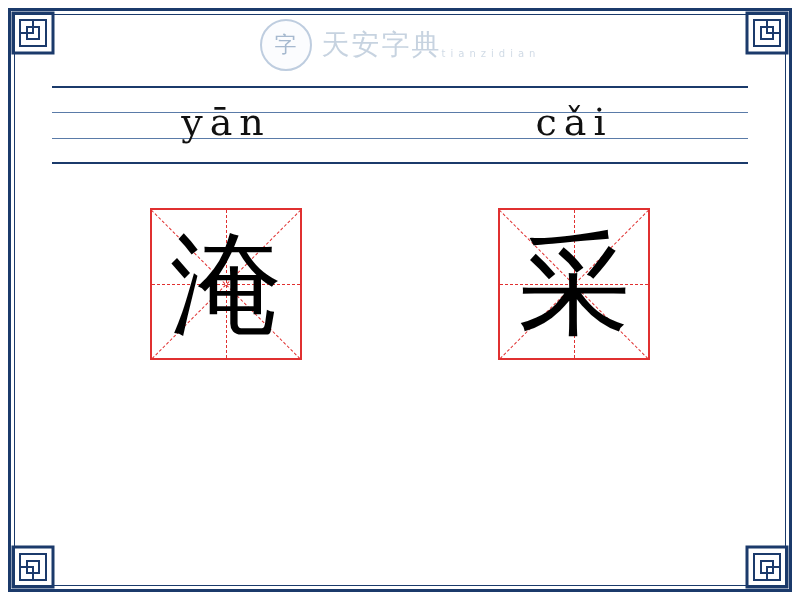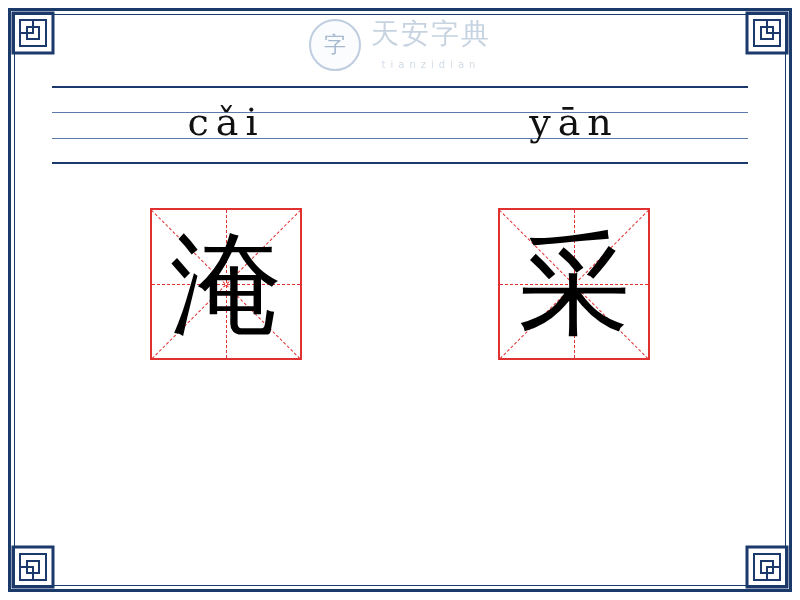--- a/index.html
+++ b/index.html
@@ -75,22 +75,22 @@
     display: flex;
     align-items: center;
     justify-content: center;
     font-family: "DejaVu Sans", sans-serif;
     font-size: 22px;
     line-height: 1;
     background: #fbfcfe;
   }
   .logo-text {
     display: flex;
-    flex-direction: column;
-    align-items: center;
+    flex-direction: row;
+    align-items: flex-end;
     justify-content: center;
   }
   .logo-title {
     font-family: "DejaVu Sans", sans-serif;
     font-size: 28px;
     color: #c3d0de;
     letter-spacing: 2px;
     line-height: 1.1;
   }
   .logo-sub {
@@ -276,24 +276,24 @@
   </div>
 
   <div class="staff">
     <div class="staff-line l1 solid-strong"></div>
     <div class="staff-line l2 thin"></div>
     <div class="staff-line l3 thin"></div>
     <div class="staff-line l4 solid-strong"></div>
 
     <div class="pinyin-row">
       <div class="pinyin-cell">
-        <span class="pinyin">cǎi</span>
+        <span class="pinyin">yān</span>
       </div>
       <div class="pinyin-cell">
-        <span class="pinyin">yān</span>
+        <span class="pinyin">cǎi</span>
       </div>
     </div>
   </div>
 
   <div class="char-row">
     <div class="char-cell">
       <div class="tian-box">
         <div class="v"></div>
         <div class="h"></div>
         <div class="d d-a"></div>

